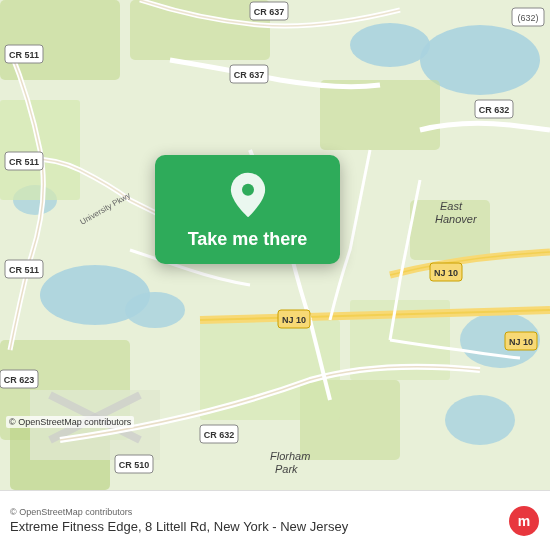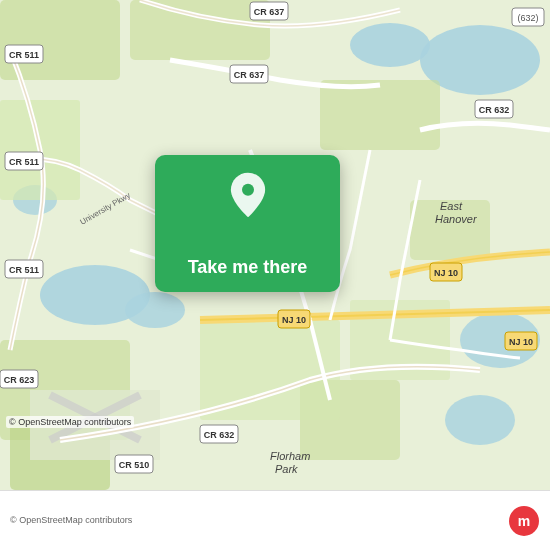--- a/index.html
+++ b/index.html
@@ -34,21 +34,20 @@
       left: 155px;
       width: 185px;
       background-color: #2eab5a;
       border-radius: 10px;
       padding: 16px 14px 14px 14px;
       display: flex;
       flex-direction: column;
       align-items: center;
       box-shadow: 0 4px 16px rgba(0,0,0,0.3);
       z-index: 10;
-      gap: 28px;
     }
 
     #location-pin-icon {
       width: 48px;
       height: 48px;
       margin-bottom: 10px;
     }
 
     #take-me-there-btn {
       background: none;
@@ -243,20 +242,21 @@
       <circle cx="24" cy="22" r="7" fill="#2eab5a"></circle>
     </svg>
 
     <button id="take-me-there-btn">Take me there</button>
   </div>
 </div>
 
 <div id="bottom-bar">
   <div id="bottom-left">
     <span id="attribution-text">© OpenStreetMap contributors</span>
+    <span id="location-name">Extreme Fitness Edge, 8 Littell Rd, New York - New Jersey</span>
   </div>
 
   <div id="moovit-logo">
 
     <svg id="moovit-icon" viewBox="0 0 32 32" xmlns="http://www.w3.org/2000/svg">
       <circle cx="16" cy="16" r="15" fill="#e8373e"></circle>
       <text x="16" y="21" font-size="14" text-anchor="middle" fill="white" font-weight="bold">m</text>
     </svg>
   </div>
 </div>

